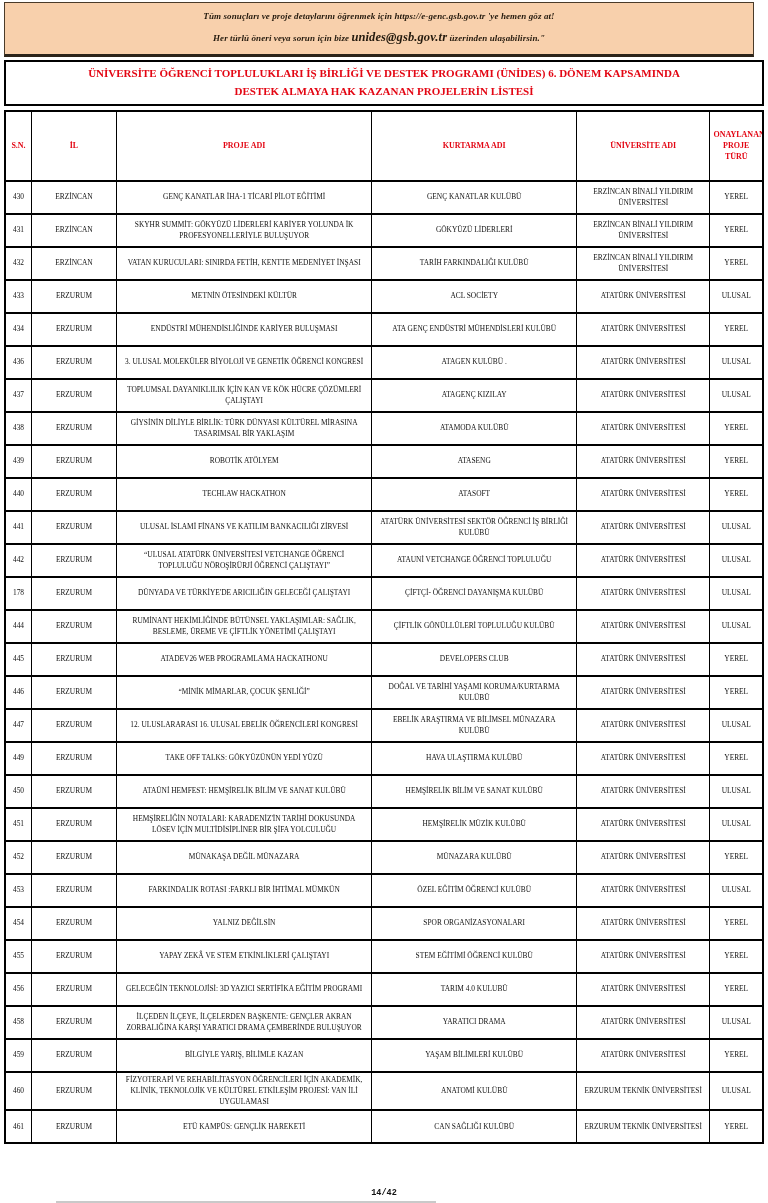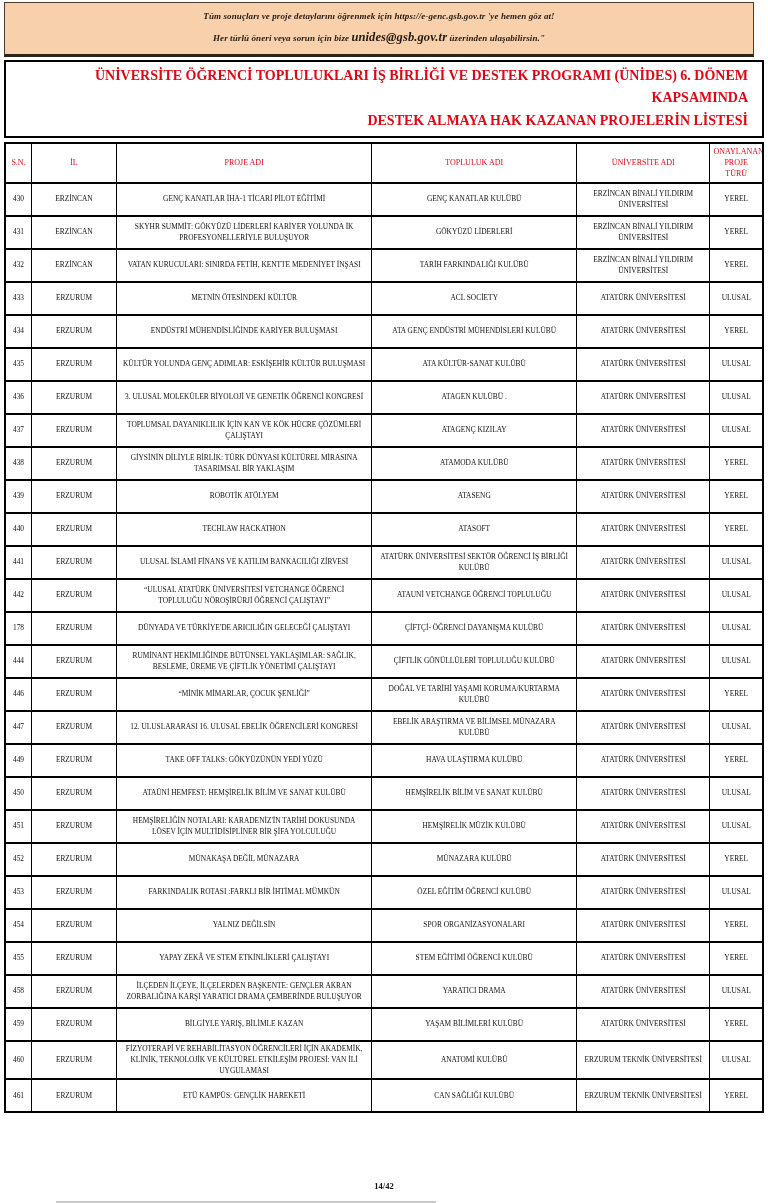--- a/index.html
+++ b/index.html
@@ -22,67 +22,67 @@
   }
   .banner-line { font-size:9px; letter-spacing:0.1px; }
   .banner-line + .banner-line { margin-top:9px; }
   .banner-email { font-size:12.5px; }
   .banner-link { font-weight:bold; }
   
   .title-box {
     margin:3px 4px 4px 4px;
     border:2px solid #000;
     padding:3px 14px 4px 14px;
-    text-align:right;
+    text-align:center;
     color:#e30613;
     font-weight:bold;
-    font-size:14px;
+    font-size:11px;
     line-height:1.6;
   }
   
   table.main {
     width:760px; margin:0 4px;
     border-collapse:collapse;
     border:2px solid #000;
     table-layout:fixed;
   }
   table.main th, table.main td {
     border:1px solid #000;
     border-top-width:2px;
     border-bottom-width:2px;
     text-align:center;
     vertical-align:middle;
     overflow:hidden;
   }
   table.main th {
     color:#e30613;
     font-size:8px;
-    font-weight:normal;
+    font-weight:bold;
     height:34px;
-    padding:2px 3px;
+    padding:17px 3px;
     line-height:1.35;
   }
   table.main td {
     font-size:7.4px;
     color:#111111;
     height:27px;
     padding:2px 6px;
     line-height:1.45;
   }
   col.c-sn  { width:3.5%; }
   col.c-il  { width:11.2%; }
   col.c-prj { width:33.7%; }
   col.c-top { width:27.0%; }
   col.c-uni { width:17.6%; }
   col.c-tur { width:7.0%; }
   
   .footer {
-    position:absolute; bottom:12px; left:0; width:100%;
+    position:absolute; bottom:5px; left:0; width:100%;
     text-align:center; font-size:8.5px; color:#111;
-    font-family:Liberation Serif, serif; font-weight:bold;
+    font-family:Liberation Mono, monospace; font-weight:bold;
   }
   
   .artifact {
     position:absolute; bottom:0; left:56px; width:380px; height:2px;
     background:#c9c9c9;
   }
 </style>
 </head>
 <body>
 
@@ -105,21 +105,21 @@
         <col class="c-prj">
         <col class="c-top">
         <col class="c-uni">
         <col class="c-tur">
     </colgroup>
     <thead>
       <tr>
         <th>S.N.</th>
         <th>İL</th>
         <th>PROJE ADI</th>
-        <th>TOPLULUK ADI</th>
+        <th>KURTARMA ADI</th>
         <th>ÜNİVERSİTE ADI</th>
         <th>ONAYLANAN PROJE TÜRÜ</th>
       </tr>
     </thead>
     <tbody>
         <tr>
           <td>430</td>
           <td>ERZİNCAN</td>
           <td>GENÇ KANATLAR İHA-1 TİCARİ PİLOT EĞİTİMİ</td>
           <td>GENÇ KANATLAR KULÜBÜ</td>
@@ -152,28 +152,20 @@
         </tr>
         <tr>
           <td>434</td>
           <td>ERZURUM</td>
           <td>ENDÜSTRİ MÜHENDİSLİĞİNDE KARİYER BULUŞMASI</td>
           <td>ATA GENÇ ENDÜSTRİ MÜHENDİSLERİ KULÜBÜ</td>
           <td>ATATÜRK ÜNİVERSİTESİ</td>
           <td>YEREL</td>
         </tr>
         <tr>
-          <td>435</td>
-          <td>ERZURUM</td>
-          <td>KÜLTÜR YOLUNDA GENÇ ADIMLAR: ESKİŞEHİR KÜLTÜR BULUŞMASI</td>
-          <td>ATA KÜLTÜR-SANAT KULÜBÜ</td>
-          <td>ATATÜRK ÜNİVERSİTESİ</td>
-          <td>ULUSAL</td>
-        </tr>
-        <tr>
           <td>436</td>
           <td>ERZURUM</td>
           <td>3. ULUSAL MOLEKÜLER BİYOLOJİ VE GENETİK ÖĞRENCİ KONGRESİ</td>
           <td>ATAGEN KULÜBÜ .</td>
           <td>ATATÜRK ÜNİVERSİTESİ</td>
           <td>ULUSAL</td>
         </tr>
         <tr>
           <td>437</td>
           <td>ERZURUM</td>
@@ -232,20 +224,28 @@
         </tr>
         <tr>
           <td>444</td>
           <td>ERZURUM</td>
           <td>RUMİNANT HEKİMLİĞİNDE BÜTÜNSEL YAKLAŞIMLAR: SAĞLIK, BESLEME, ÜREME VE ÇİFTLİK YÖNETİMİ ÇALIŞTAYI</td>
           <td>ÇİFTLİK GÖNÜLLÜLERİ TOPLULUĞU KULÜBÜ</td>
           <td>ATATÜRK ÜNİVERSİTESİ</td>
           <td>ULUSAL</td>
         </tr>
         <tr>
+          <td>445</td>
+          <td>ERZURUM</td>
+          <td>ATADEV26 WEB PROGRAMLAMA HACKATHONU</td>
+          <td>DEVELOPERS CLUB</td>
+          <td>ATATÜRK ÜNİVERSİTESİ</td>
+          <td>YEREL</td>
+        </tr>
+        <tr>
           <td>446</td>
           <td>ERZURUM</td>
           <td>“MİNİK MİMARLAR, ÇOCUK ŞENLİĞİ”</td>
           <td>DOĞAL VE TARİHİ YAŞAMI KORUMA/KURTARMA KULÜBÜ</td>
           <td>ATATÜRK ÜNİVERSİTESİ</td>
           <td>YEREL</td>
         </tr>
         <tr>
           <td>447</td>
           <td>ERZURUM</td>
@@ -300,20 +300,28 @@
           <td>YALNIZ DEĞİLSİN</td>
           <td>SPOR ORGANİZASYONALARI</td>
           <td>ATATÜRK ÜNİVERSİTESİ</td>
           <td>YEREL</td>
         </tr>
         <tr>
           <td>455</td>
           <td>ERZURUM</td>
           <td>YAPAY ZEKÂ VE STEM ETKİNLİKLERİ ÇALIŞTAYI</td>
           <td>STEM EĞİTİMİ ÖĞRENCİ KULÜBÜ</td>
+          <td>ATATÜRK ÜNİVERSİTESİ</td>
+          <td>YEREL</td>
+        </tr>
+        <tr>
+          <td>456</td>
+          <td>ERZURUM</td>
+          <td>GELECEĞİN TEKNOLOJİSİ: 3D YAZICI SERTİFİKA EĞİTİM PROGRAMI</td>
+          <td>TARIM 4.0 KULUBÜ</td>
           <td>ATATÜRK ÜNİVERSİTESİ</td>
           <td>YEREL</td>
         </tr>
         <tr>
           <td>458</td>
           <td>ERZURUM</td>
           <td>İLÇEDEN İLÇEYE, İLÇELERDEN BAŞKENTE: GENÇLER AKRAN ZORBALIĞINA KARŞI YARATICI DRAMA ÇEMBERİNDE BULUŞUYOR</td>
           <td>YARATICI DRAMA</td>
           <td>ATATÜRK ÜNİVERSİTESİ</td>
           <td>ULUSAL</td>

